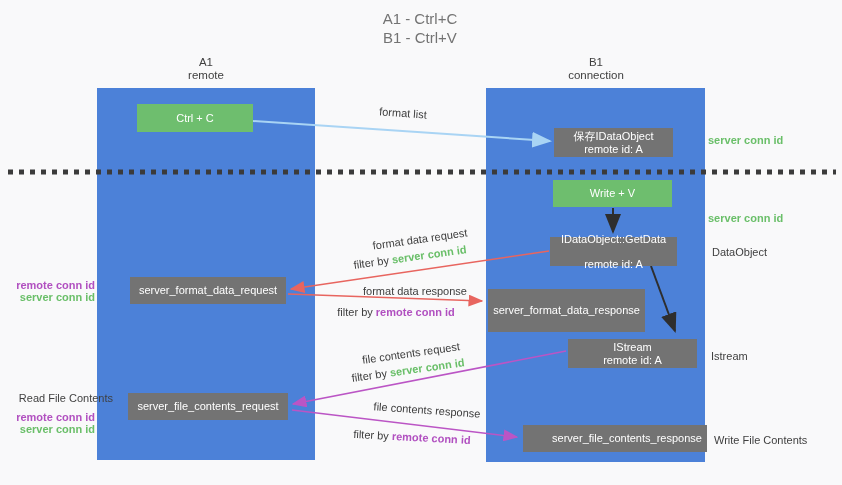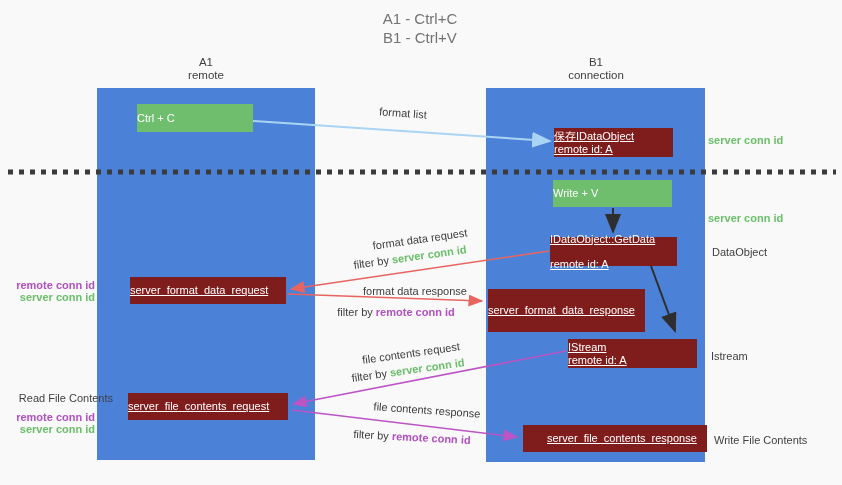--- a/index.html
+++ b/index.html
@@ -12,25 +12,25 @@
   .lifeline-hdr{position:absolute;width:120px;text-align:center;font-size:11.5px;
                 line-height:13px;color:#3f3f3f;top:56px;z-index:4;}
   #hdr-a{left:146px;} #hdr-b{left:536px;}
 
   .lifeline{position:absolute;background:#4c81d8;z-index:1;}
   #col-a{left:97px;top:88px;width:218px;height:372px;}
   #col-b{left:486px;top:88px;width:219px;height:374px;}
 
   svg.overlay{position:absolute;left:0;top:0;z-index:2;pointer-events:none;}
 
-  .box{position:absolute;display:flex;flex-direction:column;align-items:flex-start;
+  .box{position:absolute;display:flex;flex-direction:column;align-items:center;
        justify-content:center;color:#fff;font-size:11px;line-height:13px;
        text-align:center;z-index:3;white-space:nowrap;}
   .green{background:#6ebe6e;}
-  .orange{background:#7f1d1d;text-decoration:underline;}
+  .orange{background:#737373;}
   #ctrl-c{left:137px;top:104px;width:116px;height:28px;}
   #save-obj{left:554px;top:128px;width:119px;height:29px;}
   #ctrl-v{left:553px;top:180px;width:119px;height:27px;}
   #getdata{left:550px;top:237px;width:127px;height:29px;gap:12px;}
   #fmt-req{left:130px;top:277px;width:156px;height:27px;}
   #fmt-resp{left:488px;top:289px;width:157px;height:43px;}
   #istream-box{left:568px;top:339px;width:129px;height:29px;}
   #file-req{left:128px;top:393px;width:160px;height:27px;}
   #file-resp{left:523px;top:425px;width:160px;height:27px;padding-left:24px;}
 

